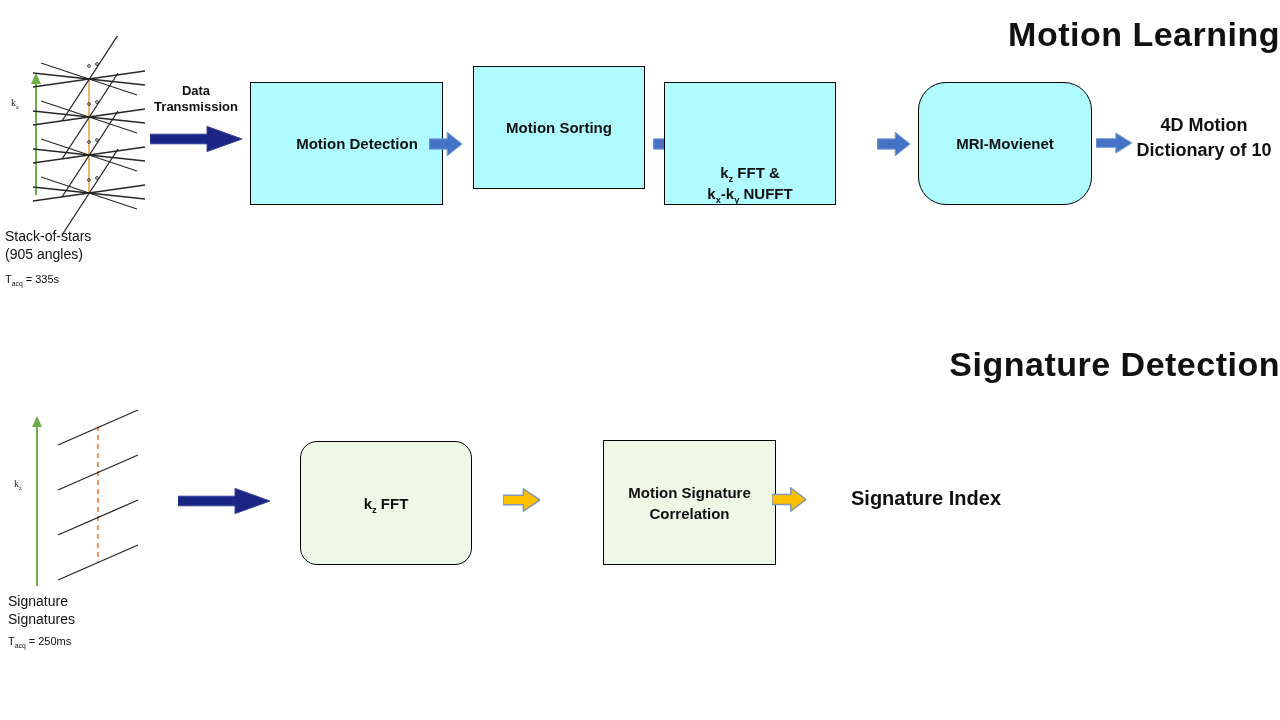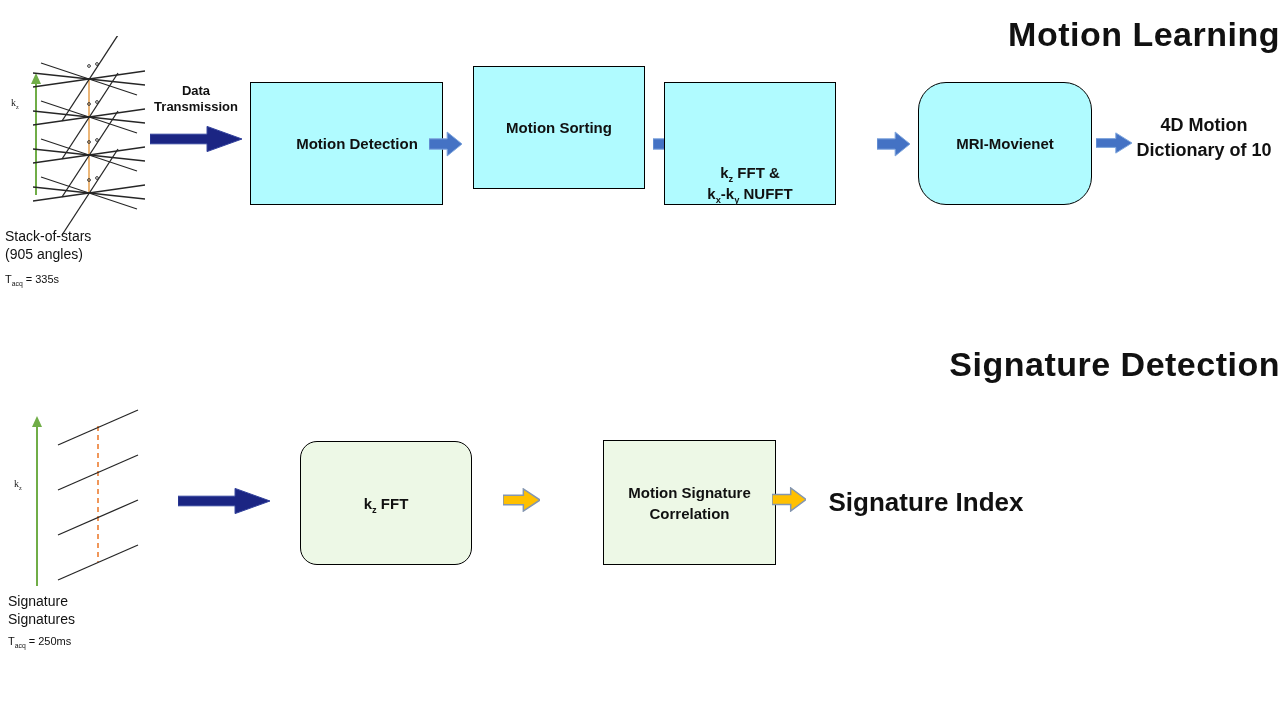--- a/index.html
+++ b/index.html
@@ -36,21 +36,21 @@
   }
   .side-label {
     position:absolute; text-align:center; font-weight:bold;
     font-size:13px; line-height:16px;
   }
   .output-text {
     position:absolute; text-align:center; font-weight:bold;
     font-size:18px; line-height:25px; white-space:nowrap;
   }
   .sig-index {
-    position:absolute; text-align:center; font-weight:bold; font-size:26px;
+    position:absolute; text-align:center; font-weight:bold; font-size:20px;
   }
   .figline { stroke:#262626; stroke-width:1.3; fill:none; }
   .figdot  { stroke:#262626; stroke-width:0.9; fill:none; }
 </style>
 </head>
 <body>
 
 <div class="abs title" style="top:14px;">Motion Learning</div>
 
 <svg class="abs" style="left:8px; top:36px;" width="175" height="205" viewBox="0 0 175 205">

